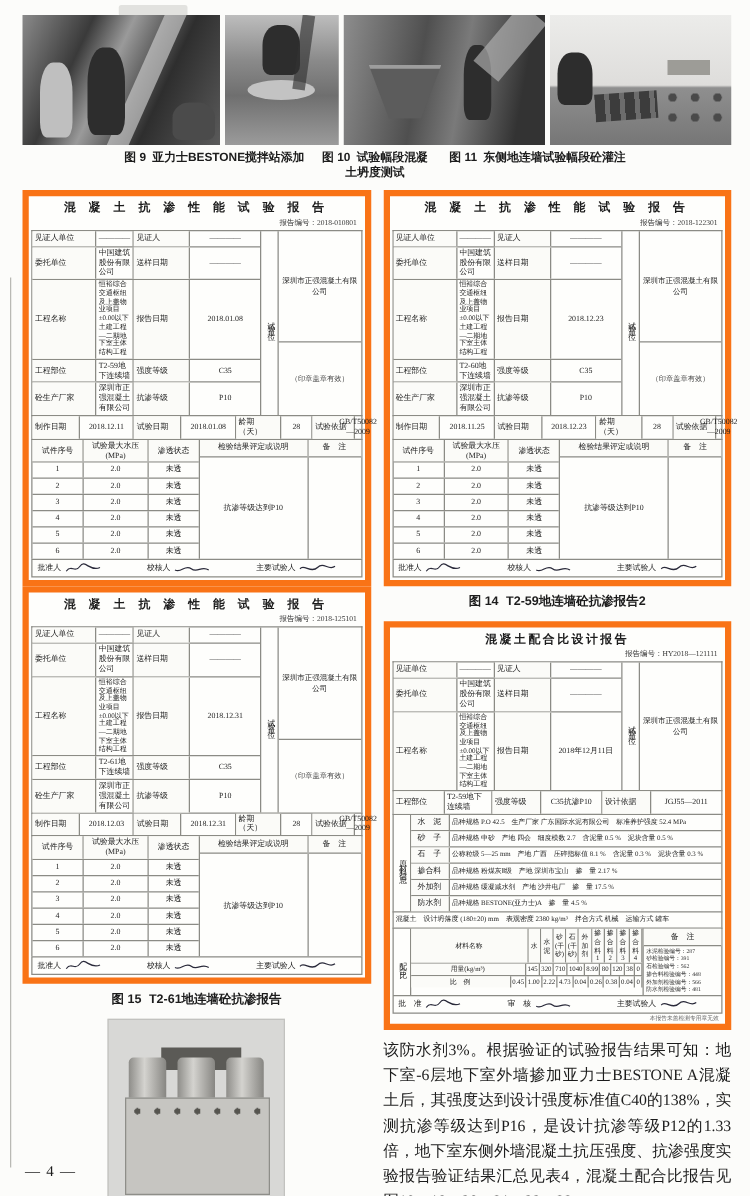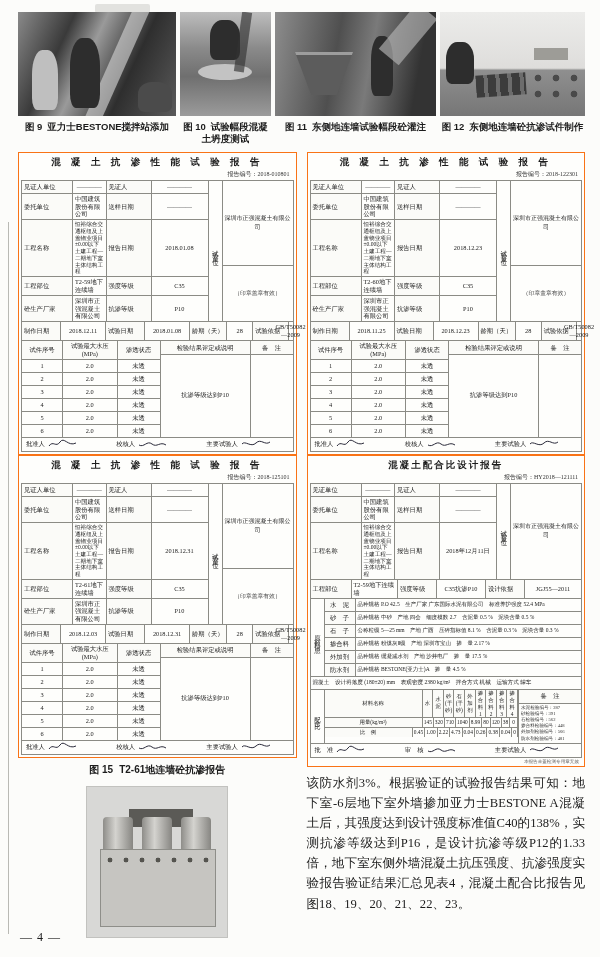--- a/index.html
+++ b/index.html
@@ -34,21 +34,21 @@
         font-size:9.5px;font-weight:bold;line-height:1.25;justify-content:center;}
   .cap{text-align:center;}
   .cap .fl{margin-right:5px;}
   .c1{width:158px;}.c2{width:91px;}.c3{width:161px;}.c4{width:145px;}
 
   
   .cols{display:flex;gap:10px;margin:7px 15px 0 18px;align-items:flex-start;}
   .col{flex:1;min-width:0;}
 
   
-  .report{border:1px solid #f97316;background:#fefefc;padding:1px 2px 2px;}
+  .report{border:5px solid #f97316;background:#fefefc;padding:1px 2px 2px;}
   .rpt-title{text-align:center;font-weight:bold;font-size:9.5px;letter-spacing:4px;padding:2px 0 1px;}
   .rpt-no{text-align:right;font-size:6px;color:#333;padding:0 4px 1px 0;}
   .tr{display:flex;border:1px solid #8b8b85;border-bottom:none;align-items:stretch;}
   .tr:last-child{border-bottom:1px solid #8b8b85;}
   .td{border-right:1px solid #8b8b85;font-size:6.3px;line-height:1.25;padding:1px 2px;
       display:flex;align-items:center;min-height:10px;}
   .td:last-child{border-right:none;}
   .lb{background:#fbfbf8;color:#222;}
   .ctr{justify-content:center;text-align:center;}
   .rhead{display:flex;border:1px solid #8b8b85;border-bottom:none;}
@@ -147,21 +147,20 @@
       <div class="blob" style="left:6px;top:30px;width:28px;height:42px;"></div>
       <div class="molds-rect" style="left:36px;top:62px;width:50px;height:22px;transform:rotate(-4deg);"></div>
       <div class="molds-dots" style="left:90px;top:58px;width:52px;height:30px;"></div>
       <div class="m-plate" style="left:94px;top:36px;width:34px;height:12px;"></div>
     </div>
   </div>
   <div class="caps">
     <div class="cap c1"><span class="fl">图 9</span><span>亚力士BESTONE搅拌站添加</span></div>
     <div class="cap c2"><span class="fl">图 10</span><span>试验幅段混凝土坍度测试</span></div>
     <div class="cap c3"><span class="fl">图 11</span><span>东侧地连墙试验幅段砼灌注</span></div>
-    <div class="cap c4"><span class="fl">图 12</span><span>东侧地连墙砼抗渗试件制作</span></div>
   </div>
 
   <div class="cols">
 
     <div class="col">
 
       <div class="report">
         <div class="rpt-title">混 凝 土 抗 渗 性 能 试 验 报 告</div>
         <div class="rpt-no"><span>报告编号：</span><span>2018-010801</span></div>
         <div class="rhead">
@@ -545,20 +544,21 @@
               </svg>
             </div>
           <div class="sg">
               <span>主要试验人</span>
               <svg class="scb" width="30" height="10">
                 <path d="M1 5 C4 1 10 9 15 4 S24 7 29 3" stroke="#2a2a3a" stroke-width="1" fill="none"></path>
               </svg>
             </div>
         </div>
       </div>
+      <div class="figcap"><span class="fl">图 14</span><span>T2-59地连墙砼抗渗报告2</span></div>
 
       <div class="report">
         <div class="rpt-title" style="letter-spacing:2px;">混凝土配合比设计报告</div>
         <div class="rpt-no"><span>报告编号：</span><span>HY2018—121111</span></div>
         <div class="rhead">
           <div class="rh-left">
             <div class="tr">
                 <div class="td lb w46">见证单位</div>
                 <div class="td fx ctr">————</div>
                 <div class="td lb w40">见证人</div>

